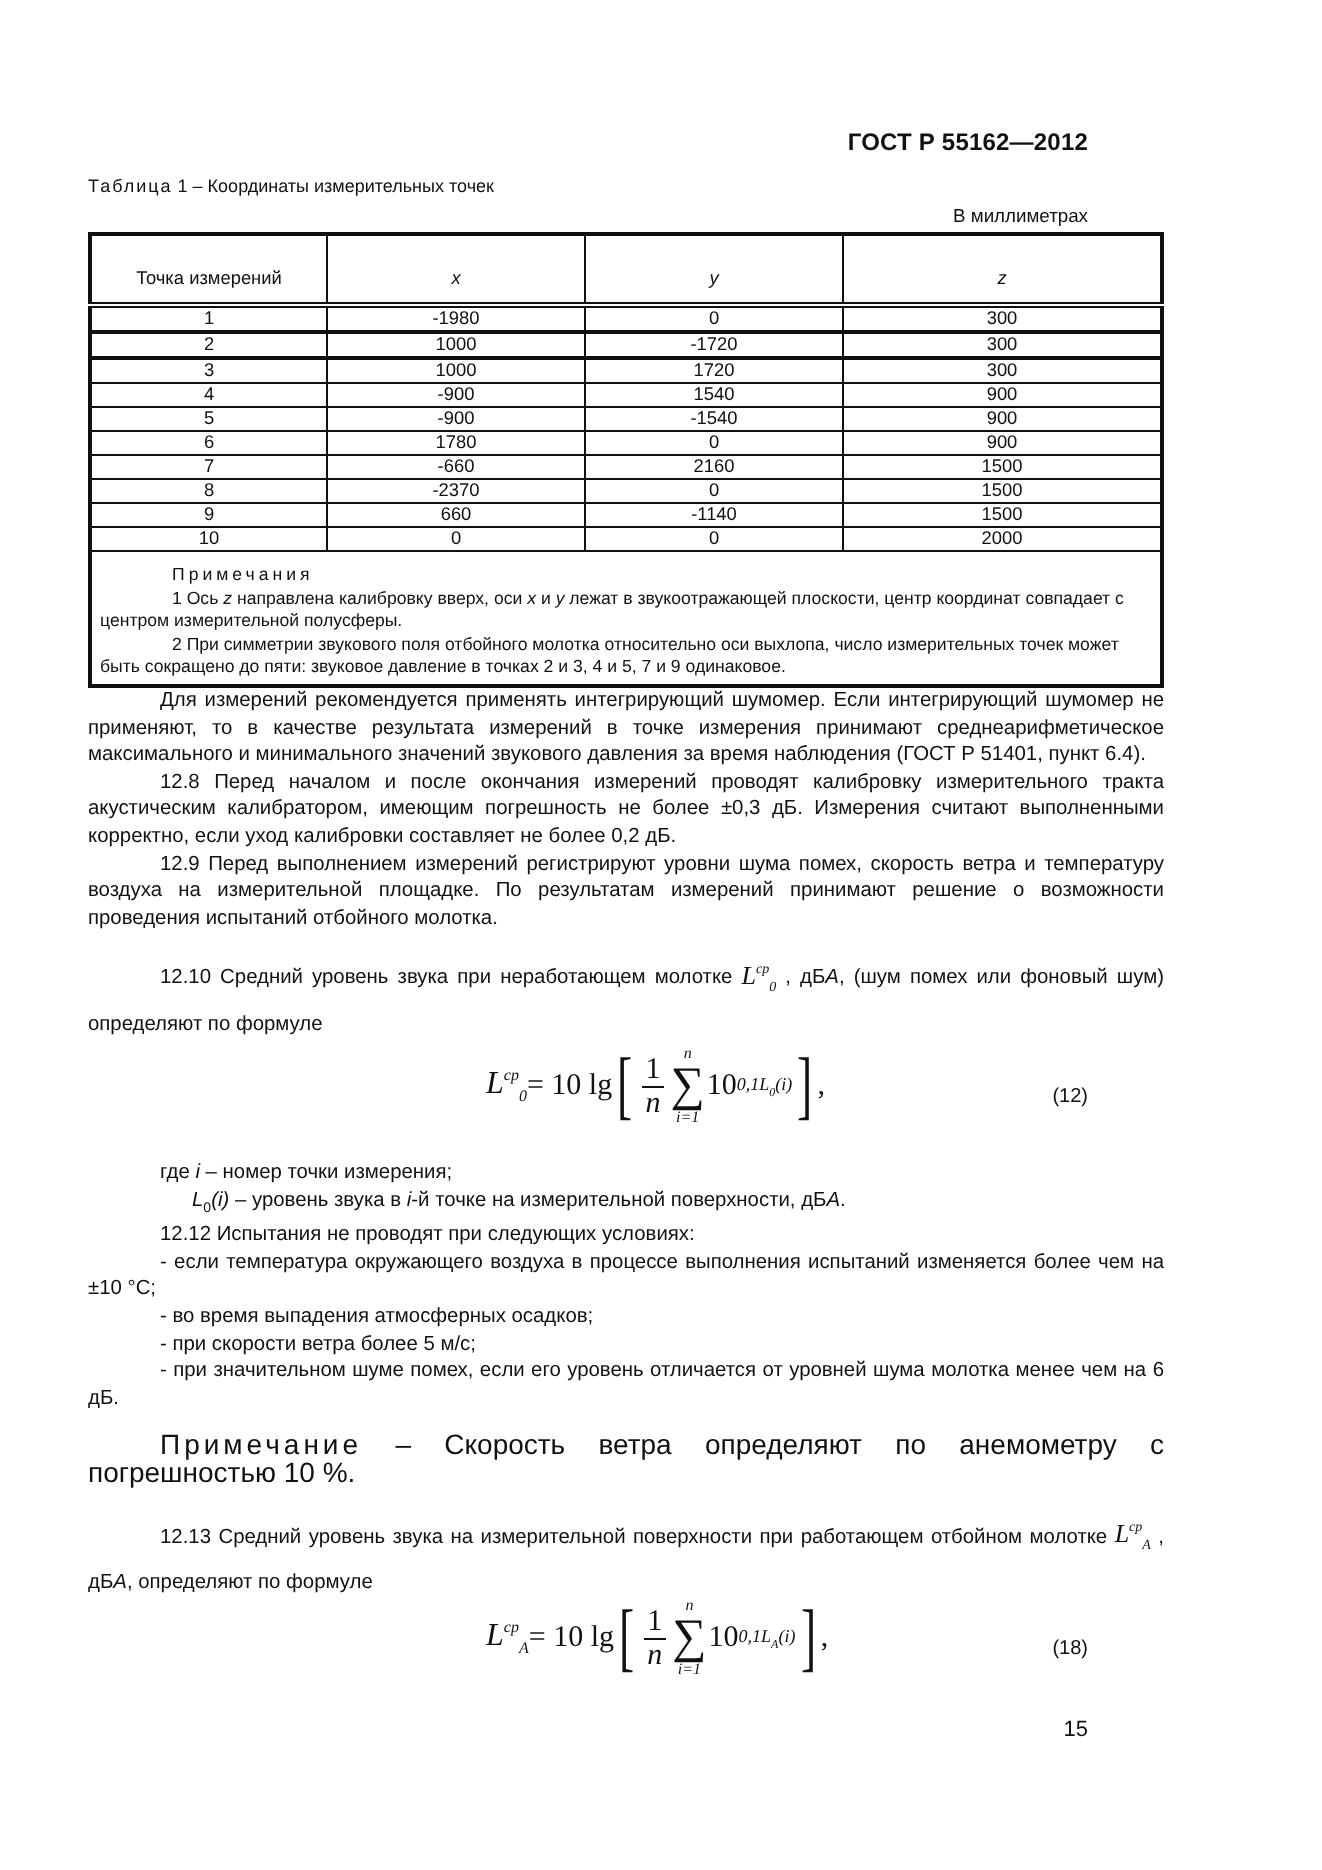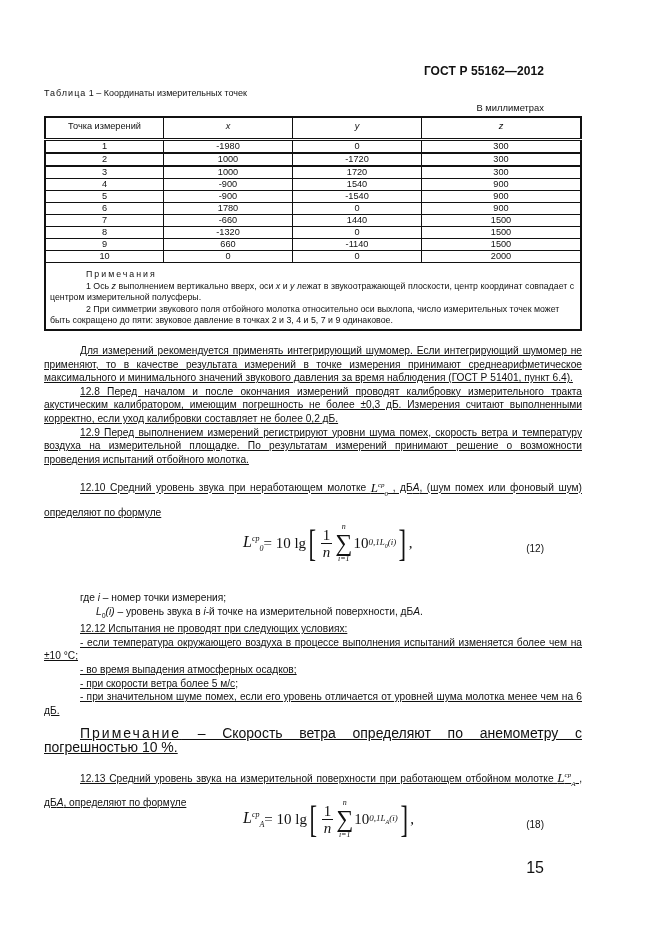--- a/index.html
+++ b/index.html
@@ -5,40 +5,40 @@
   html, body { margin: 0; padding: 0; background: #ffffff; }
   body { width: 661px; height: 935px; position: relative; overflow: hidden;
          font-family: "Liberation Sans", sans-serif; color: #111; font-size: 10.2px; }
   .page { position: absolute; left: 0; top: 0; width: 623px; height: 935px; }
   .hdr { position: absolute; top: 64px; right: 79px; font-weight: bold; font-size: 12px; letter-spacing: 0.1px; }
   .tcap { position: absolute; top: 88px; left: 44px; font-size: 9px; }
   .tcap .sp { letter-spacing: 1px; }
   .units { position: absolute; top: 102px; right: 79px; font-size: 9.4px; }
   table.coords { position: absolute; left: 44px; top: 116px; width: 538px; border-collapse: collapse; font-size: 9.2px; }
   table.coords td, table.coords th { border: 1px solid #111; text-align: center; padding: 0; height: 11px; line-height: 11px; font-weight: normal; }
-  table.coords th { height: 19px; line-height: 14px; vertical-align: top; padding-top: 1px; border-bottom: 3px double #111; }
+  table.coords th { height: 19px; line-height: 14px; vertical-align: top; padding-top: 14px; border-bottom: 3px double #111; }
   table.coords th.it { font-style: italic; }
   table.coords tr.thick td { border-bottom: 2px solid #111; }
   table.coords td.notes { text-align: left; padding: 0 4px 2px 4px; line-height: 11.5px; height: auto; font-size: 8.8px; border-top: 1px solid #111; border-left: 2px solid #111; border-right: 2px solid #111; border-bottom: 2px solid #111; }
   .ind { text-indent: 36px; }
   .spaced { letter-spacing: 2px; }
   table.coords td:first-child, table.coords th:first-child { border-left: 2px solid #111; }
   table.coords td:last-child, table.coords th:last-child { border-right: 2px solid #111; }
   table.coords th { border-top: 2px solid #111; }
   table.coords .c1 { width: 117px; } table.coords .c2 { width: 128px; } table.coords .c3 { width: 128px; }
   .body { position: absolute; left: 44px; width: 538px; font-size: 10.2px; line-height: 13.6px; text-align: justify; }
   .p { margin: 0; }
-  .pi { text-indent: 36px; text-decoration: underline; }
-  .pi2 { padding-left: 36px; margin-top: 11px; }
+  .pi { text-indent: 36px; }
+  .pi2 { padding-left: 36px; }
   .pi3 { padding-left: 52px; }
   .i { font-style: italic; }
   .formula { position: absolute; font-family: "Liberation Serif", serif; font-size: 15px; }
   .eqno { position: absolute; right: 79px; font-size: 10px; }
   .note-small { font-size: 14px; }
-  .pgnum { position: absolute; top: 859px; right: 79px; font-size: 16px; }
+  .pgnum { position: absolute; top: 859px; right: 79px; font-size: 11px; }
   .fx { display: inline-flex; align-items: center; font-family: "Liberation Serif", serif; }
   .frac { display: inline-flex; flex-direction: column; align-items: center; margin: 0 2px; font-size: 15px; line-height: 16px; }
   .frac .num { border-bottom: 1px solid #111; padding: 0 2px; }
   .sum { display: inline-flex; flex-direction: column; align-items: center; line-height: 10px; margin: 0 1px; }
   .sum .lim { font-size: 8px; font-style: italic; }
   .sum .sig { font-size: 24px; line-height: 22px; }
   .brk { font-size: 38px; line-height: 38px; font-weight: 100; transform: scaleX(0.6); display: inline-block; }
   sup.e { font-size: 9px; vertical-align: 10px; font-style: italic; }
   .Lsym { font-style: italic; font-size: 16px; }
   .Lsym sup, .Lsym sub { font-size: 8px; }
@@ -97,46 +97,46 @@
         </tr>
       <tr>
           <td>6</td>
           <td>1780</td>
           <td>0</td>
           <td>900</td>
         </tr>
       <tr>
           <td>7</td>
           <td>-660</td>
-          <td>1440</td>
+          <td>2160</td>
           <td>1500</td>
         </tr>
       <tr>
           <td>8</td>
-          <td>-1320</td>
+          <td>-2370</td>
           <td>0</td>
           <td>1500</td>
         </tr>
       <tr>
           <td>9</td>
           <td>660</td>
           <td>-1140</td>
           <td>1500</td>
         </tr>
       <tr>
           <td>10</td>
           <td>0</td>
           <td>0</td>
           <td>2000</td>
         </tr>
       <tr>
         <td class="notes" colspan="4">
           <div style="height:6px"></div>
           <div class="ind"><span class="spaced">Примечания</span></div>
-          <div class="ind"><span>1 Ось </span><span class="i">z</span><span> выполнением вертикально вверх, оси </span><span class="i">x</span><span> и </span><span class="i">y</span><span> лежат в звукоотражающей плоскости, центр координат совпадает с центром измерительной полусферы.</span></div>
+          <div class="ind"><span>1 Ось </span><span class="i">z</span><span> направлена калибровку вверх, оси </span><span class="i">x</span><span> и </span><span class="i">y</span><span> лежат в звукоотражающей плоскости, центр координат совпадает с центром измерительной полусферы.</span></div>
           <div class="ind">2 При симметрии звукового поля отбойного молотка относительно оси выхлопа, число измерительных точек может быть сокращено до пяти: звуковое давление в точках 2 и 3, 4 и 5, 7 и 9 одинаковое.</div>
         </td>
       </tr>
     </tbody>
   </table>
 
   <div class="body" style="top:344px">
     <p class="p pi">Для измерений рекомендуется применять интегрирующий шумомер. Если интегрирующий шумомер не применяют, то в качестве результата измерений в точке измерения принимают среднеарифметическое максимального и минимального значений звукового давления за время наблюдения (ГОСТ Р 51401, пункт 6.4).</p>
     <p class="p pi">12.8 Перед началом и после окончания измерений проводят калибровку измерительного тракта акустическим калибратором, имеющим погрешность не более ±0,3 дБ. Измерения считают выполненными корректно, если уход калибровки составляет не более 0,2 дБ.</p>
     <p class="p pi">12.9 Перед выполнением измерений регистрируют уровни шума помех, скорость ветра и температуру воздуха на измерительной площадке. По результатам измерений принимают решение о возможности проведения испытаний отбойного молотка.</p>

